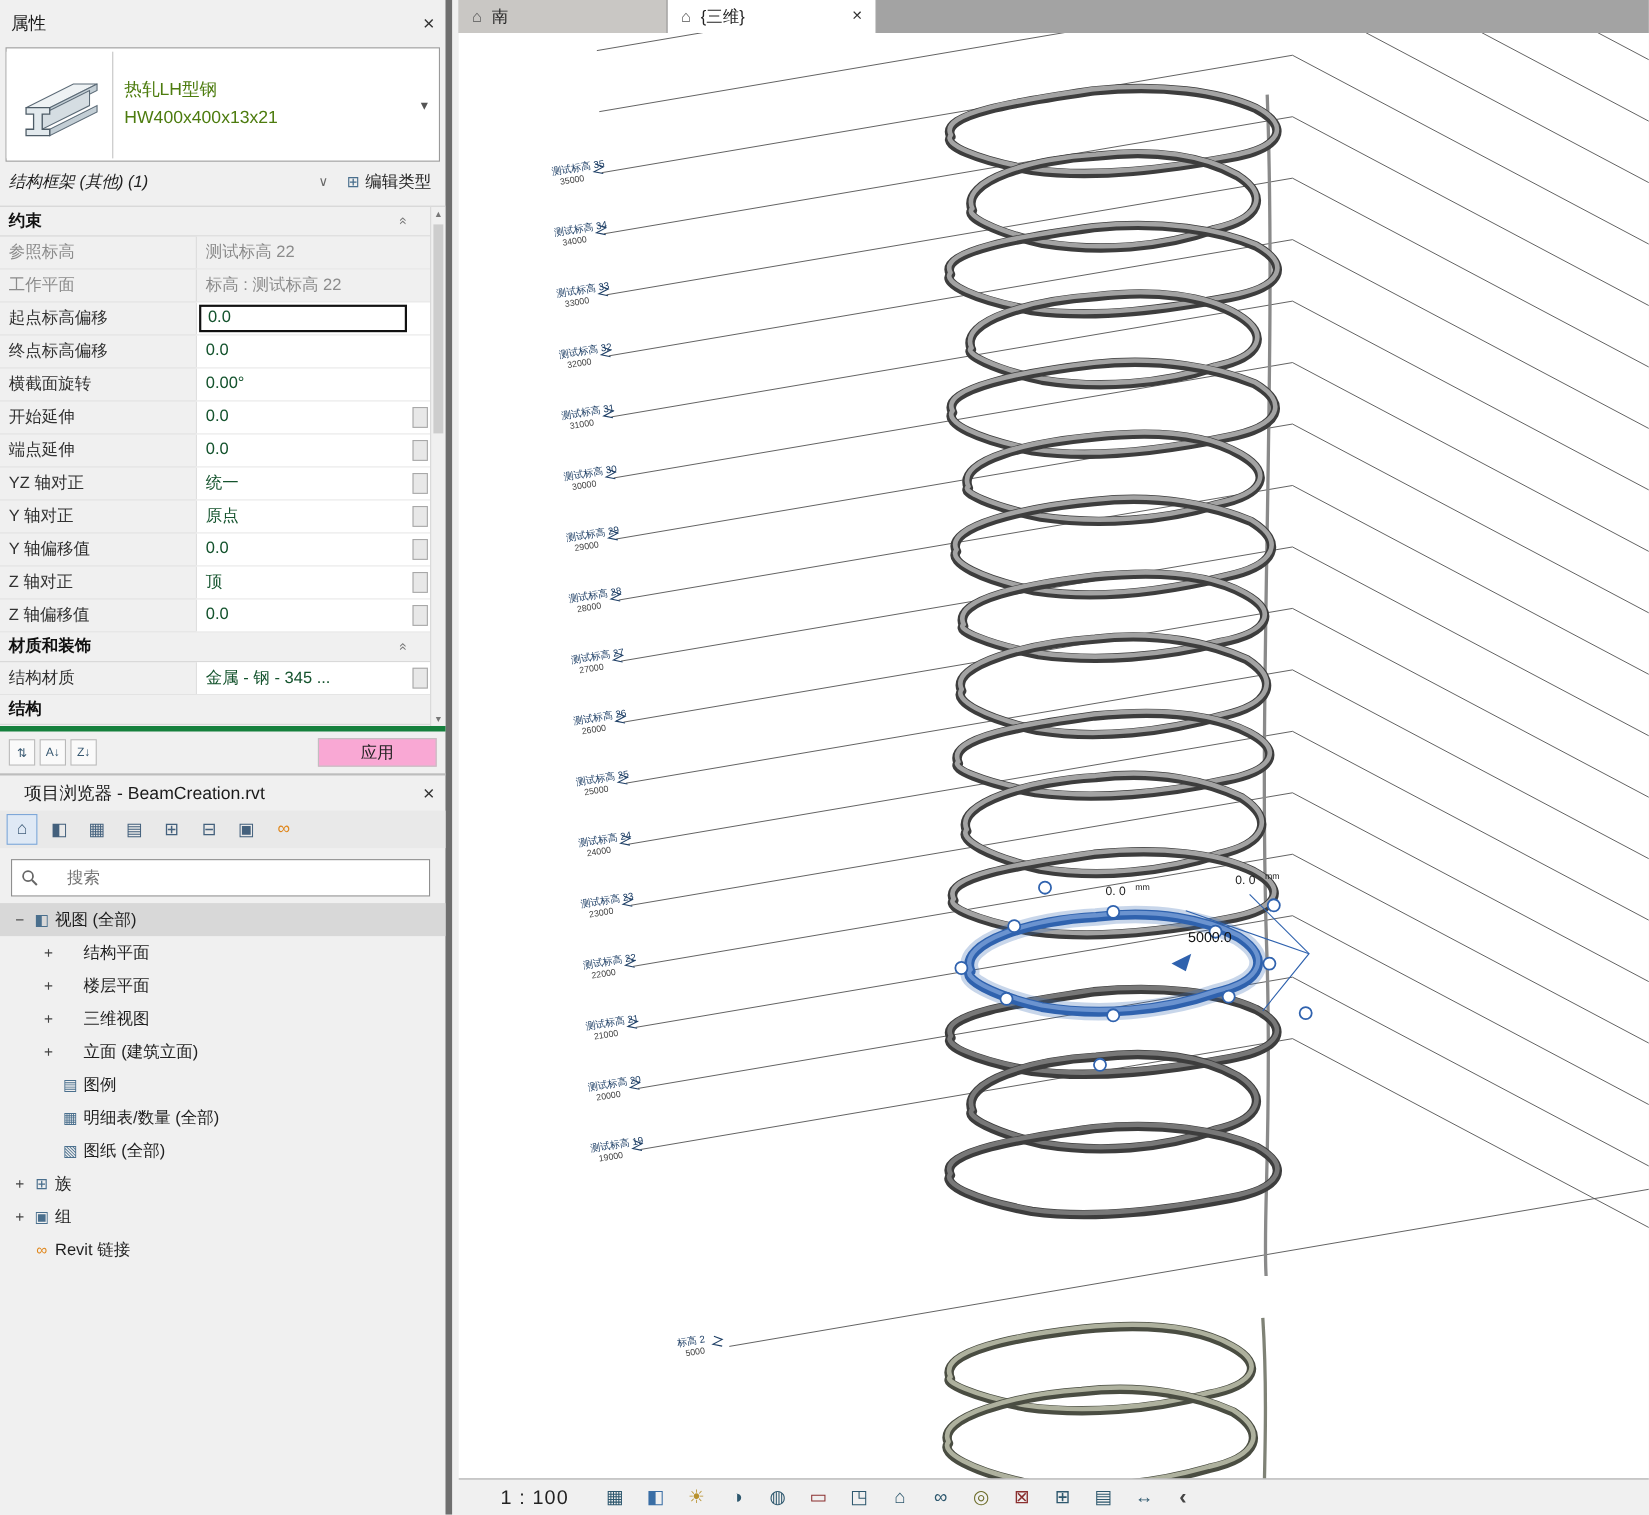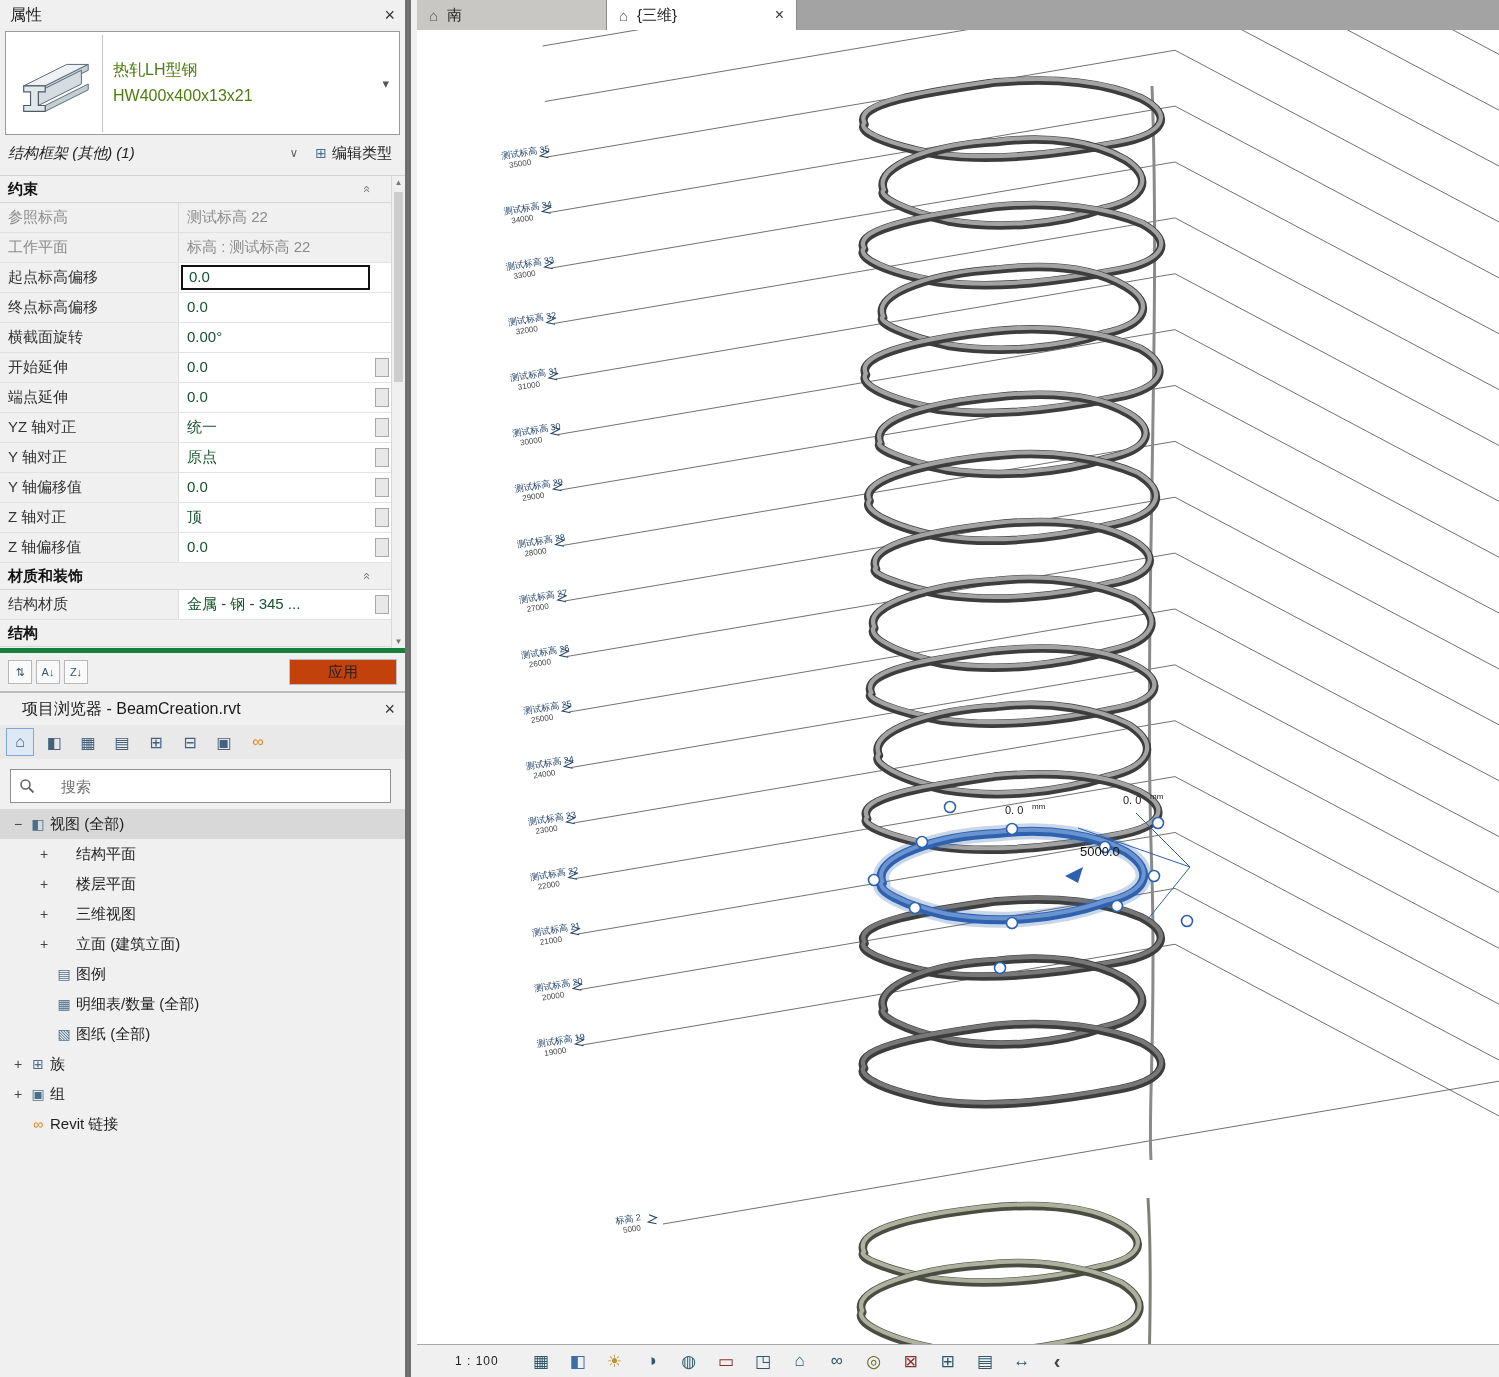--- a/index.html
+++ b/index.html
@@ -2,21 +2,21 @@
 <html><head>
 <meta charset="utf-8">
 <style>
   html,body{margin:0;padding:0;width:1499px;height:1377px;overflow:hidden;
     font-family:"Liberation Sans","DejaVu Sans",sans-serif;background:#f0f0f0;}
   #app{position:relative;width:1499px;height:1377px;}
 
   
   #left{position:absolute;left:0;top:0;width:411px;height:1377px;background:#f0f0f0;
     border-right:6px solid #6f6f6f;box-sizing:border-box;}
-  .hdr{height:30px;display:flex;align-items:center;padding:0 10px;font-size:16px;color:#1a1a1a;}
+  .hdr{height:42px;display:flex;align-items:center;padding:0 10px;font-size:16px;color:#1a1a1a;}
   .hdr .ttl{flex:1;}
   .xbtn{font-size:18px;color:#333;cursor:pointer;line-height:1;}
   .typebox{margin:1px 5px 0 5px;height:102px;background:#fff;border:1px solid #9a9a9a;
     display:flex;align-items:center;position:relative;}
   .thumb{width:97px;height:97px;border-right:1px solid #c4c4c4;background:#fff;
     display:flex;align-items:center;justify-content:center;box-sizing:border-box;}
   .thumb svg{display:block;}
   .tnames{flex:1;padding-left:10px;font-size:16px;color:#4d7c0f;line-height:26px;}
   .ddarrow{position:absolute;right:10px;top:44px;color:#555;font-size:13px;}
   .filterrow{height:32px;display:flex;align-items:center;padding:2px 6px 0 8px;font-size:15px;color:#222;}
@@ -45,21 +45,21 @@
     border:1px solid #a8a8a8;}
   #pscroll{position:absolute;right:0;top:0;bottom:0;width:13px;background:#f0f0f0;
     border-left:1px solid #d8d8d8;font-size:8px;color:#777;text-align:center;}
   #pscroll .thumbv{position:absolute;left:2px;right:2px;top:16px;height:190px;background:#cdcdcd;}
   #pscroll .up{position:absolute;top:2px;left:0;right:0;}
   #pscroll .dn{position:absolute;bottom:2px;left:0;right:0;}
 
   .sortrow{height:38px;display:flex;align-items:center;padding:0 8px;gap:4px;}
   .toolbtn{width:24px;height:24px;border:1px solid #b9b9b9;background:#fafafa;font-size:11px;
     color:#35566f;display:flex;align-items:center;justify-content:center;font-family:inherit;}
-  .applybtn{margin-left:auto;width:108px;height:26px;background:#c2410c;border:1px solid #c0c0c0;
+  .applybtn{margin-left:auto;width:108px;height:26px;background:#f9a8d4;border:1px solid #c0c0c0;
     font-size:15px;color:#222;font-family:Liberation Sans, sans-serif;}
 
   .pbhdr{height:32px;border-top:2px solid #bdbdbd;display:flex;align-items:center;
     padding:0 10px;font-size:16px;color:#1a1a1a;}
   .pbhdr .ttl{flex:1;margin-left:12px;}
   #pbtoolbar{height:34px;background:#e9e9e9;display:flex;align-items:center;padding:0 6px;gap:6px;}
   .pbic{width:26px;height:26px;display:flex;align-items:center;justify-content:center;
     font-size:16px;color:#44617d;border:1px solid transparent;}
   .pbic.active{border-color:#7ea7d8;background:#dfe9f5;}
   .searchbox{margin:10px 14px 6px 10px;height:32px;background:#fff;border:1px solid #8f8f8f;
@@ -77,21 +77,21 @@
   #tabbar{position:absolute;left:6px;right:0;top:0;height:30px;background:#a3a3a3;display:flex;}
   .tab{width:190px;display:flex;align-items:center;gap:9px;padding:0 12px;font-size:15px;
     color:#222;background:#c9c7c4;border-right:1px solid #8b8b8b;box-sizing:border-box;}
   .tab.active{background:#ffffff;}
   .tab .home{color:#555;font-size:15px;}
   .tab .tx{flex:1;white-space:nowrap;overflow:hidden;}
   .tab .tclose{color:#333;font-size:16px;}
   #viewport{position:absolute;left:6px;right:0;top:30px;height:1315px;background:#ffffff;overflow:hidden;}
   #viewbar{position:absolute;left:6px;right:0;bottom:0;height:32px;background:#f0f0f0;
     border-top:1px solid #a8a8a8;display:flex;align-items:center;padding-left:38px;gap:15px;}
-  #viewbar .scale{font-size:12px;color:#222;margin-right:16px;letter-spacing:1px;text-align:right;}
+  #viewbar .scale{font-size:18px;color:#222;margin-right:16px;letter-spacing:1px;text-align:right;}
   .vbicon{font-size:17px;color:#2e586e;width:22px;text-align:center;}
   .vbchev{font-size:20px;color:#444;font-weight:bold;margin-left:6px;}
   svg text{font-family:"Liberation Sans","DejaVu Sans",sans-serif;}
 </style>
 </head>
 <body>
 
 <div id="app">
 
   <aside id="left">

